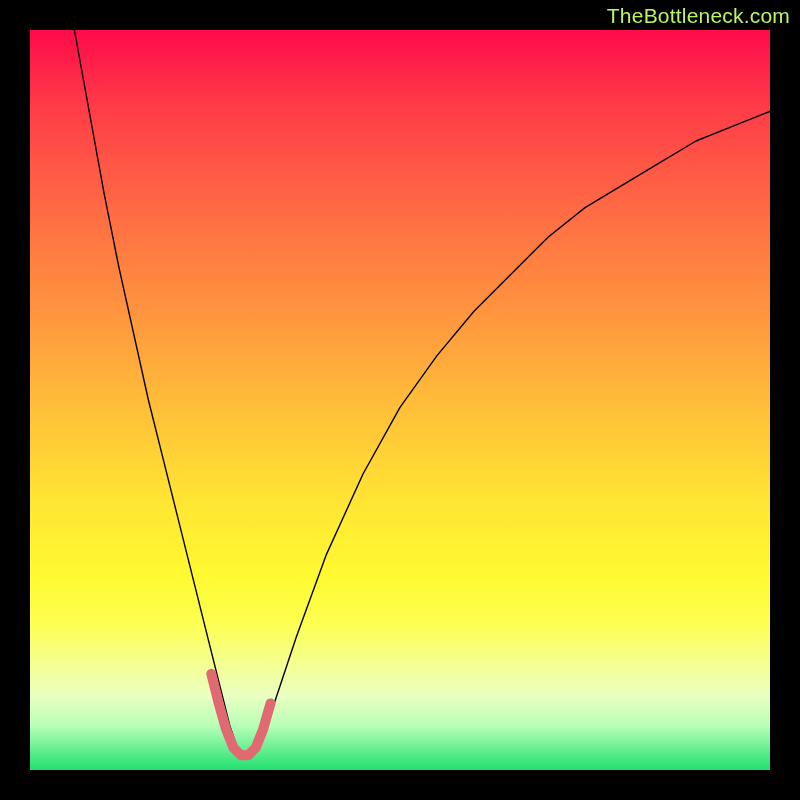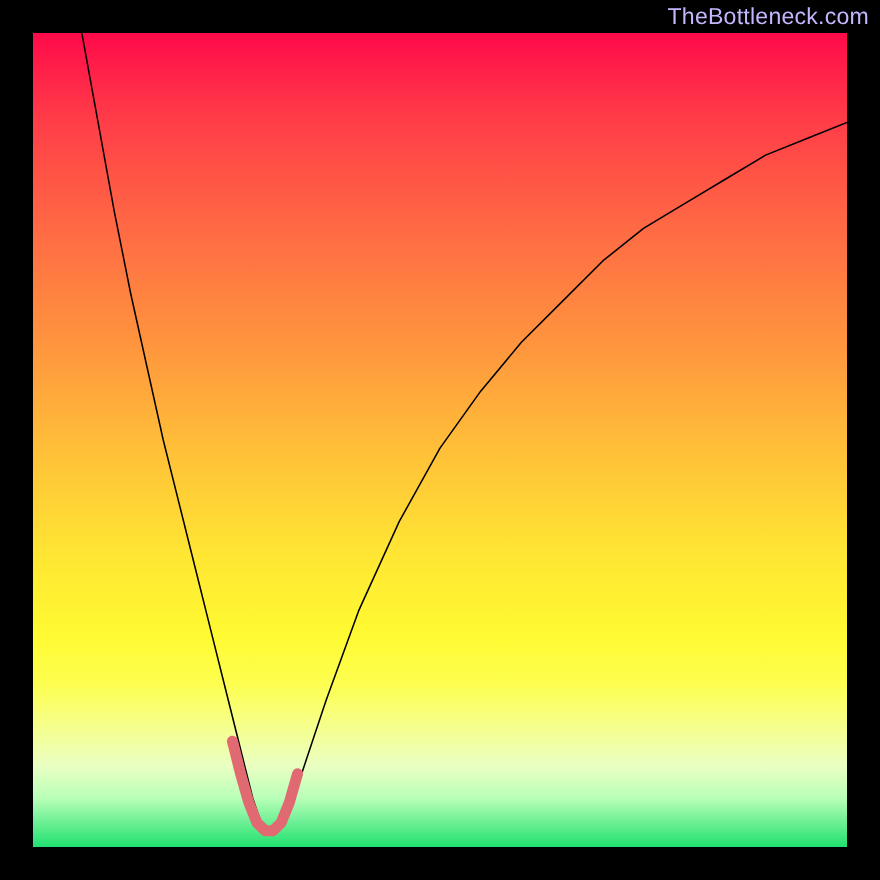--- a/index.html
+++ b/index.html
@@ -36,21 +36,21 @@
     position: absolute;
     left: 30px;
     top: 30px;
     width: 740px;
     height: 740px;
   }
   .watermark {
     position: absolute;
     top: 4px;
     right: 10px;
-    color: #c4b5fd;
+    color: #bef264;
     font-size: 21px;
     letter-spacing: 0.2px;
     font-weight: 400;
   }
 </style>
 </head>
 <body>
 
 <div class="frame"></div>
 

